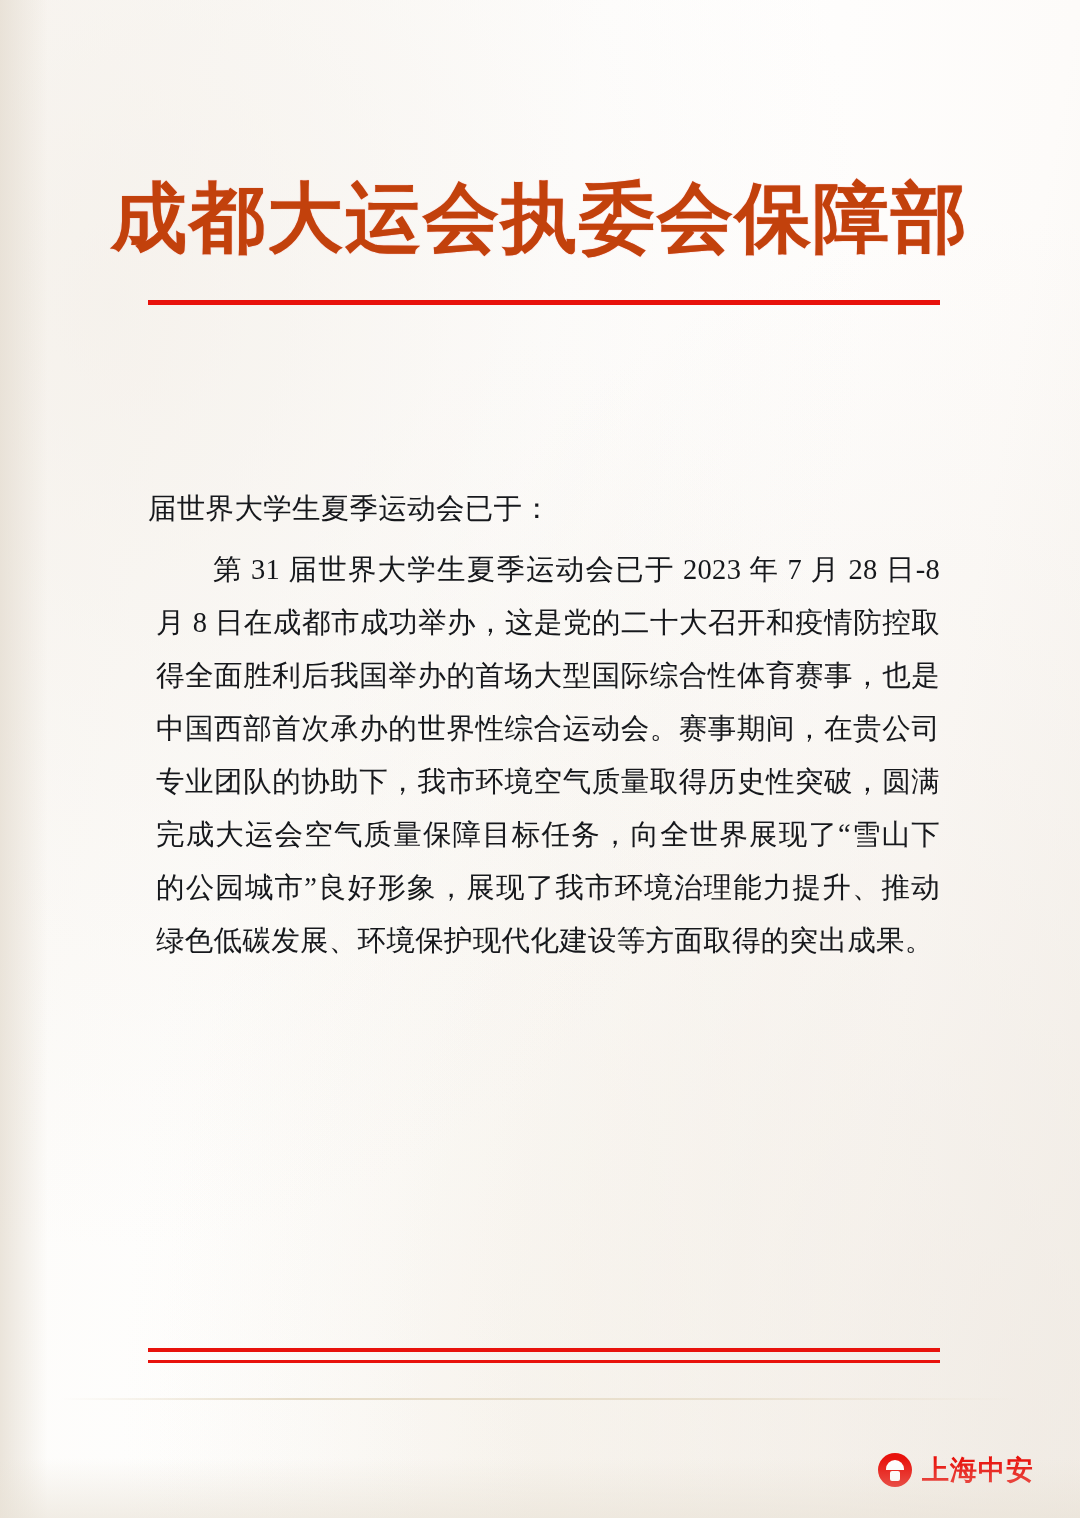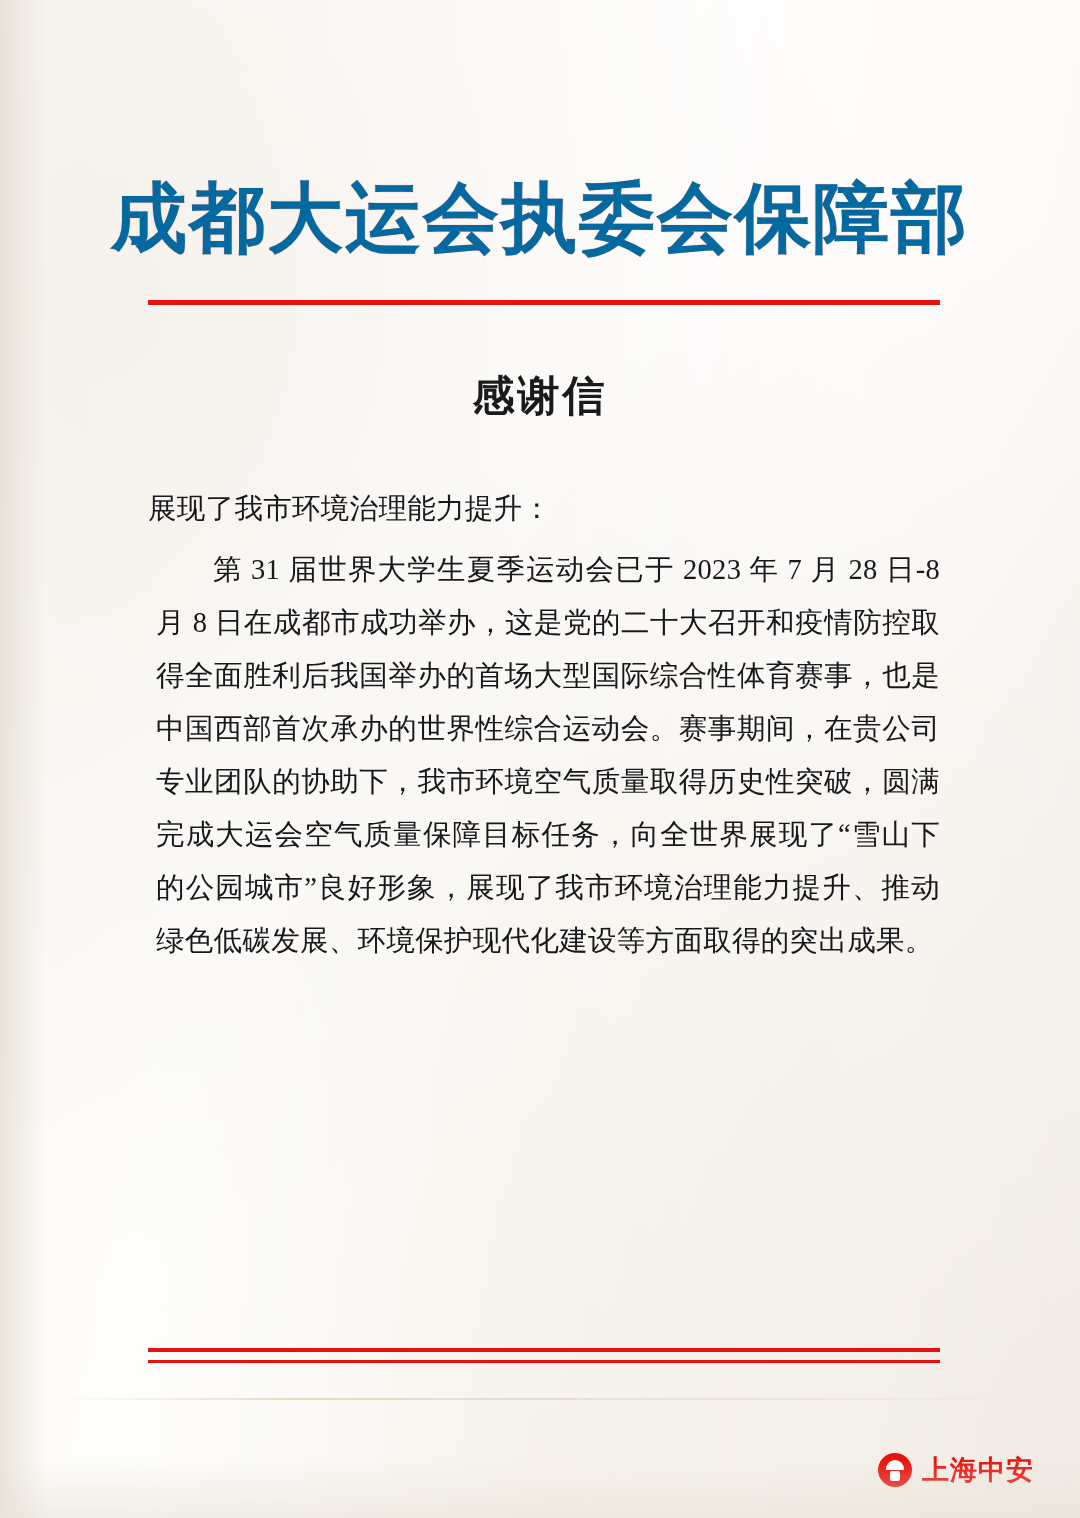--- a/index.html
+++ b/index.html
@@ -45,21 +45,21 @@
     left: 0;
     right: 0;
     top: 178px;
     text-align: center;
   }
   .letterhead-title {
     font-family: "DejaVu Serif", "Liberation Serif", serif;
     font-weight: 700;
     font-size: 76px;
     letter-spacing: 2px;
-    color: #0369a1;
+    color: #c2410c;
     line-height: 1.05;
     text-shadow: 0 0 1px rgba(232,18,12,0.55);
     white-space: nowrap;
   }
 
   .rule-top {
     position: absolute;
     left: 148px;
     right: 140px;
     top: 300px;
@@ -204,24 +204,23 @@
 <div class="sheet">
 
   <div class="edge-left"></div>
 
   <div class="letterhead">
     <div class="letterhead-title">成都大运会执委会保障部</div>
   </div>
 
   <div class="rule-top"></div>
 
-  <div class="doc-title">感谢信</div>
 
   <div class="body-block">
-    <p class="salutation">展现了我市环境治理能力提升：</p>
+    <p class="salutation">届世界大学生夏季运动会已于：</p>
     <p class="para">第 31 届世界大学生夏季运动会已于 2023 年 7 月 28 日-8 月 8 日在成都市成功举办，这是党的二十大召开和疫情防控取得全面胜利后我国举办的首场大型国际综合性体育赛事，也是中国西部首次承办的世界性综合运动会。赛事期间，在贵公司专业团队的协助下，我市环境空气质量取得历史性突破，圆满完成大运会空气质量保障目标任务，向全世界展现了“雪山下的公园城市”良好形象，展现了我市环境治理能力提升、推动绿色低碳发展、环境保护现代化建设等方面取得的突出成果。</p>
   </div>
 
   <div class="rule-bottom-a"></div>
   <div class="rule-bottom-b"></div>
   <div class="scan-line"></div>
 
   <div class="footer-logo">
     <span class="mark"></span>
     <span class="brand">上海中安</span>

